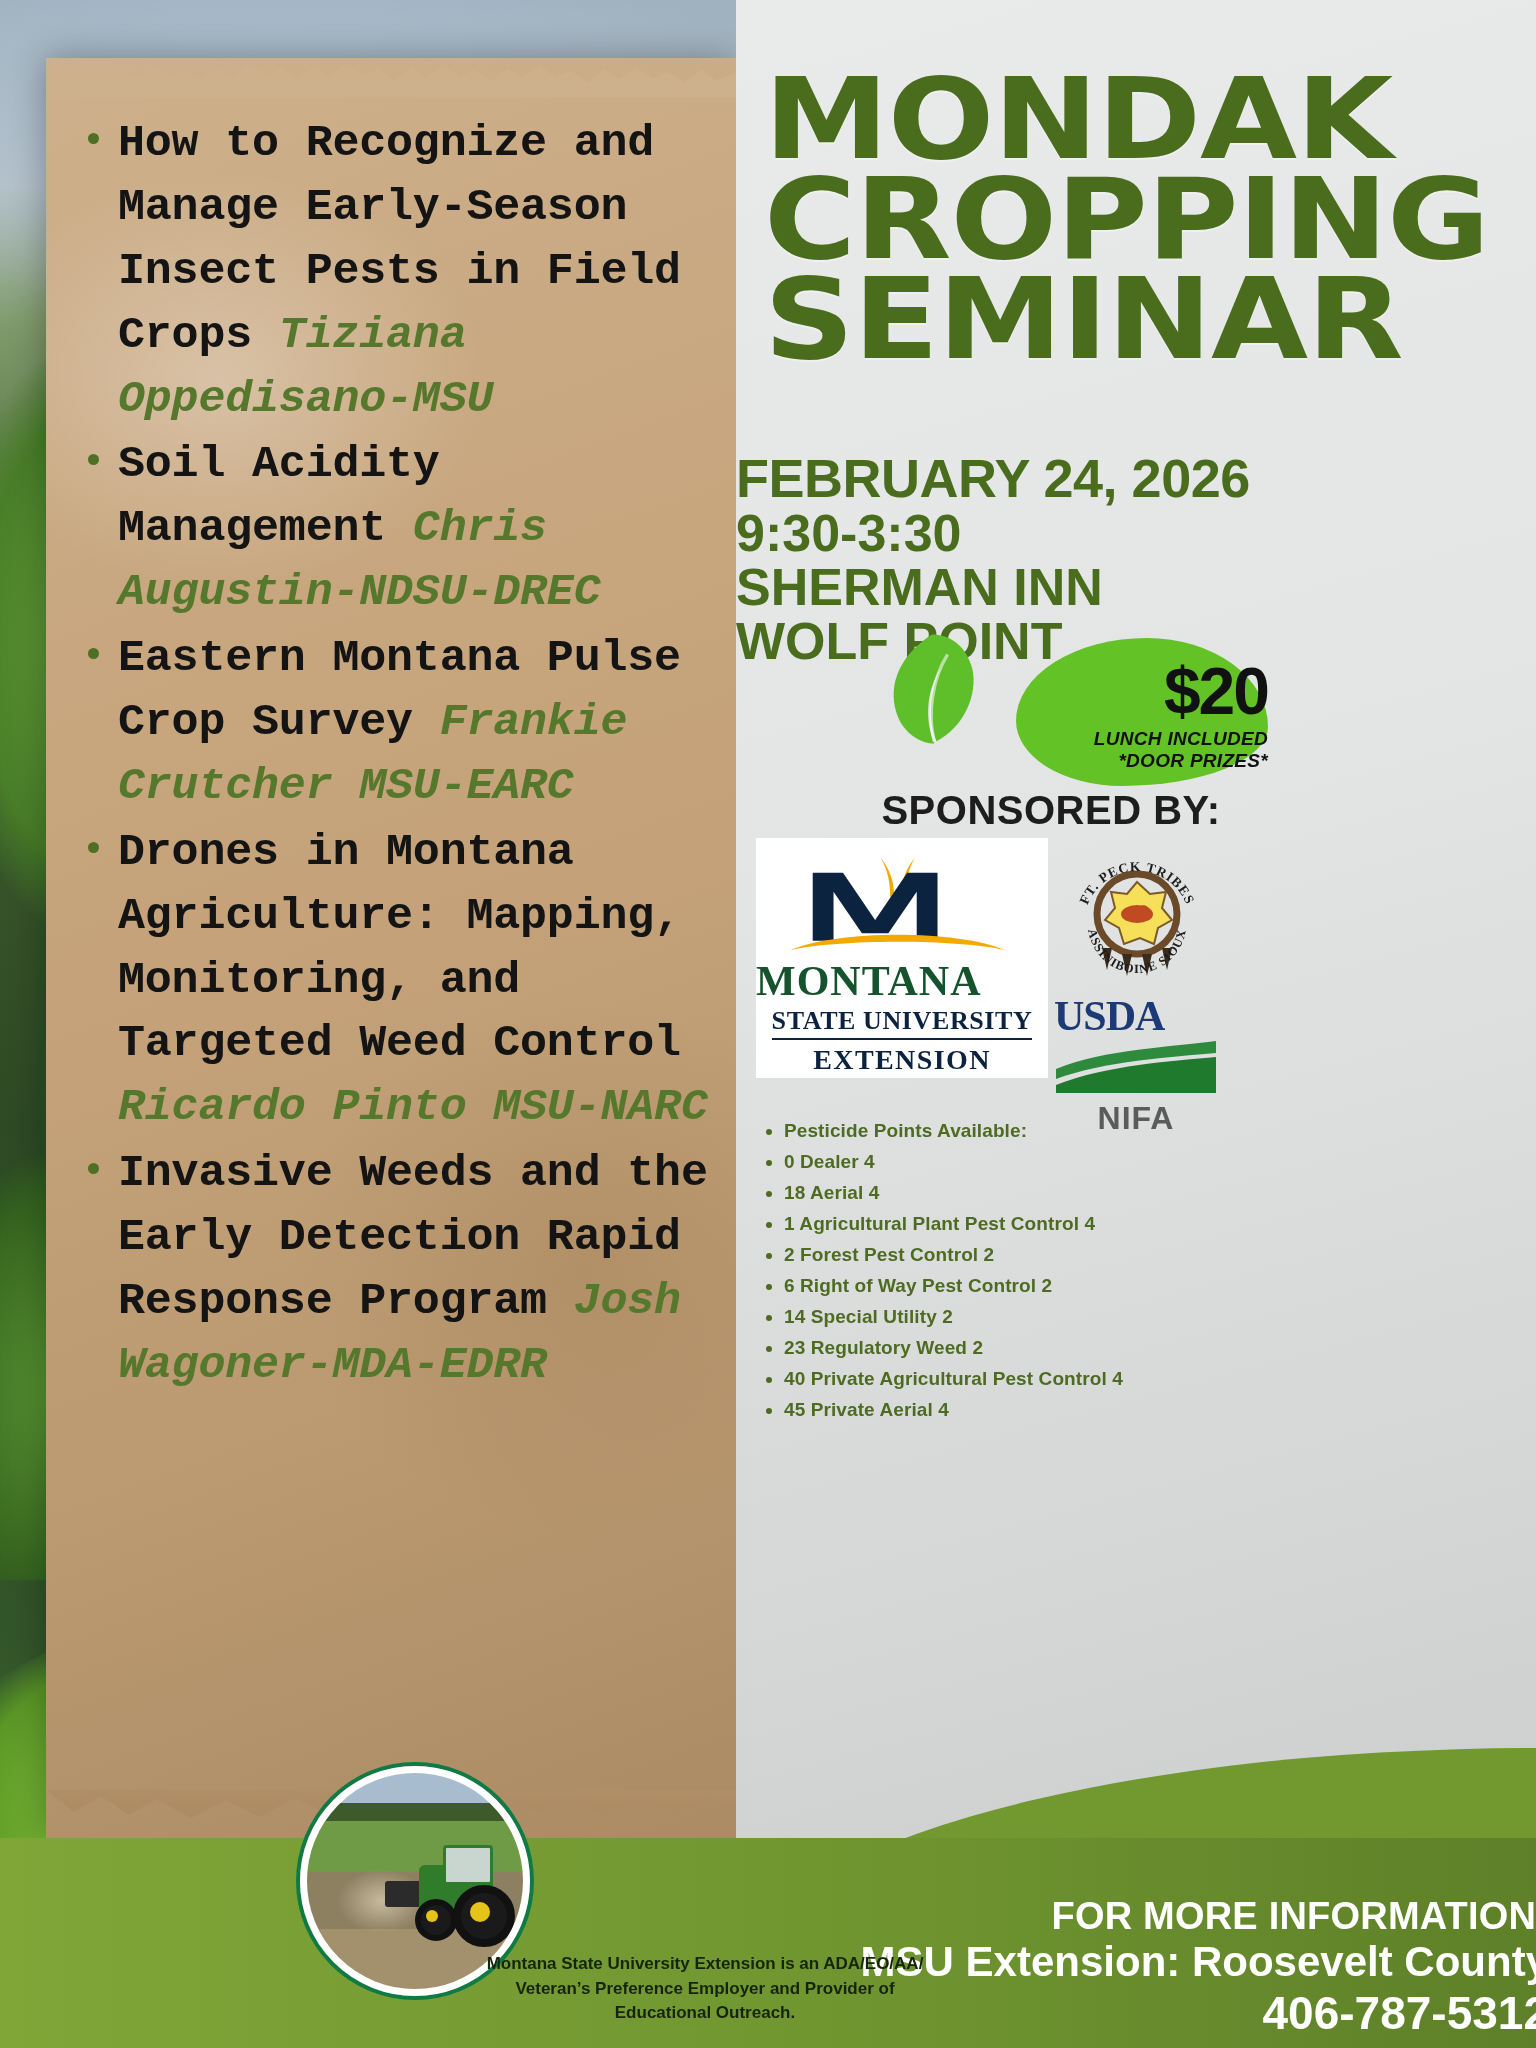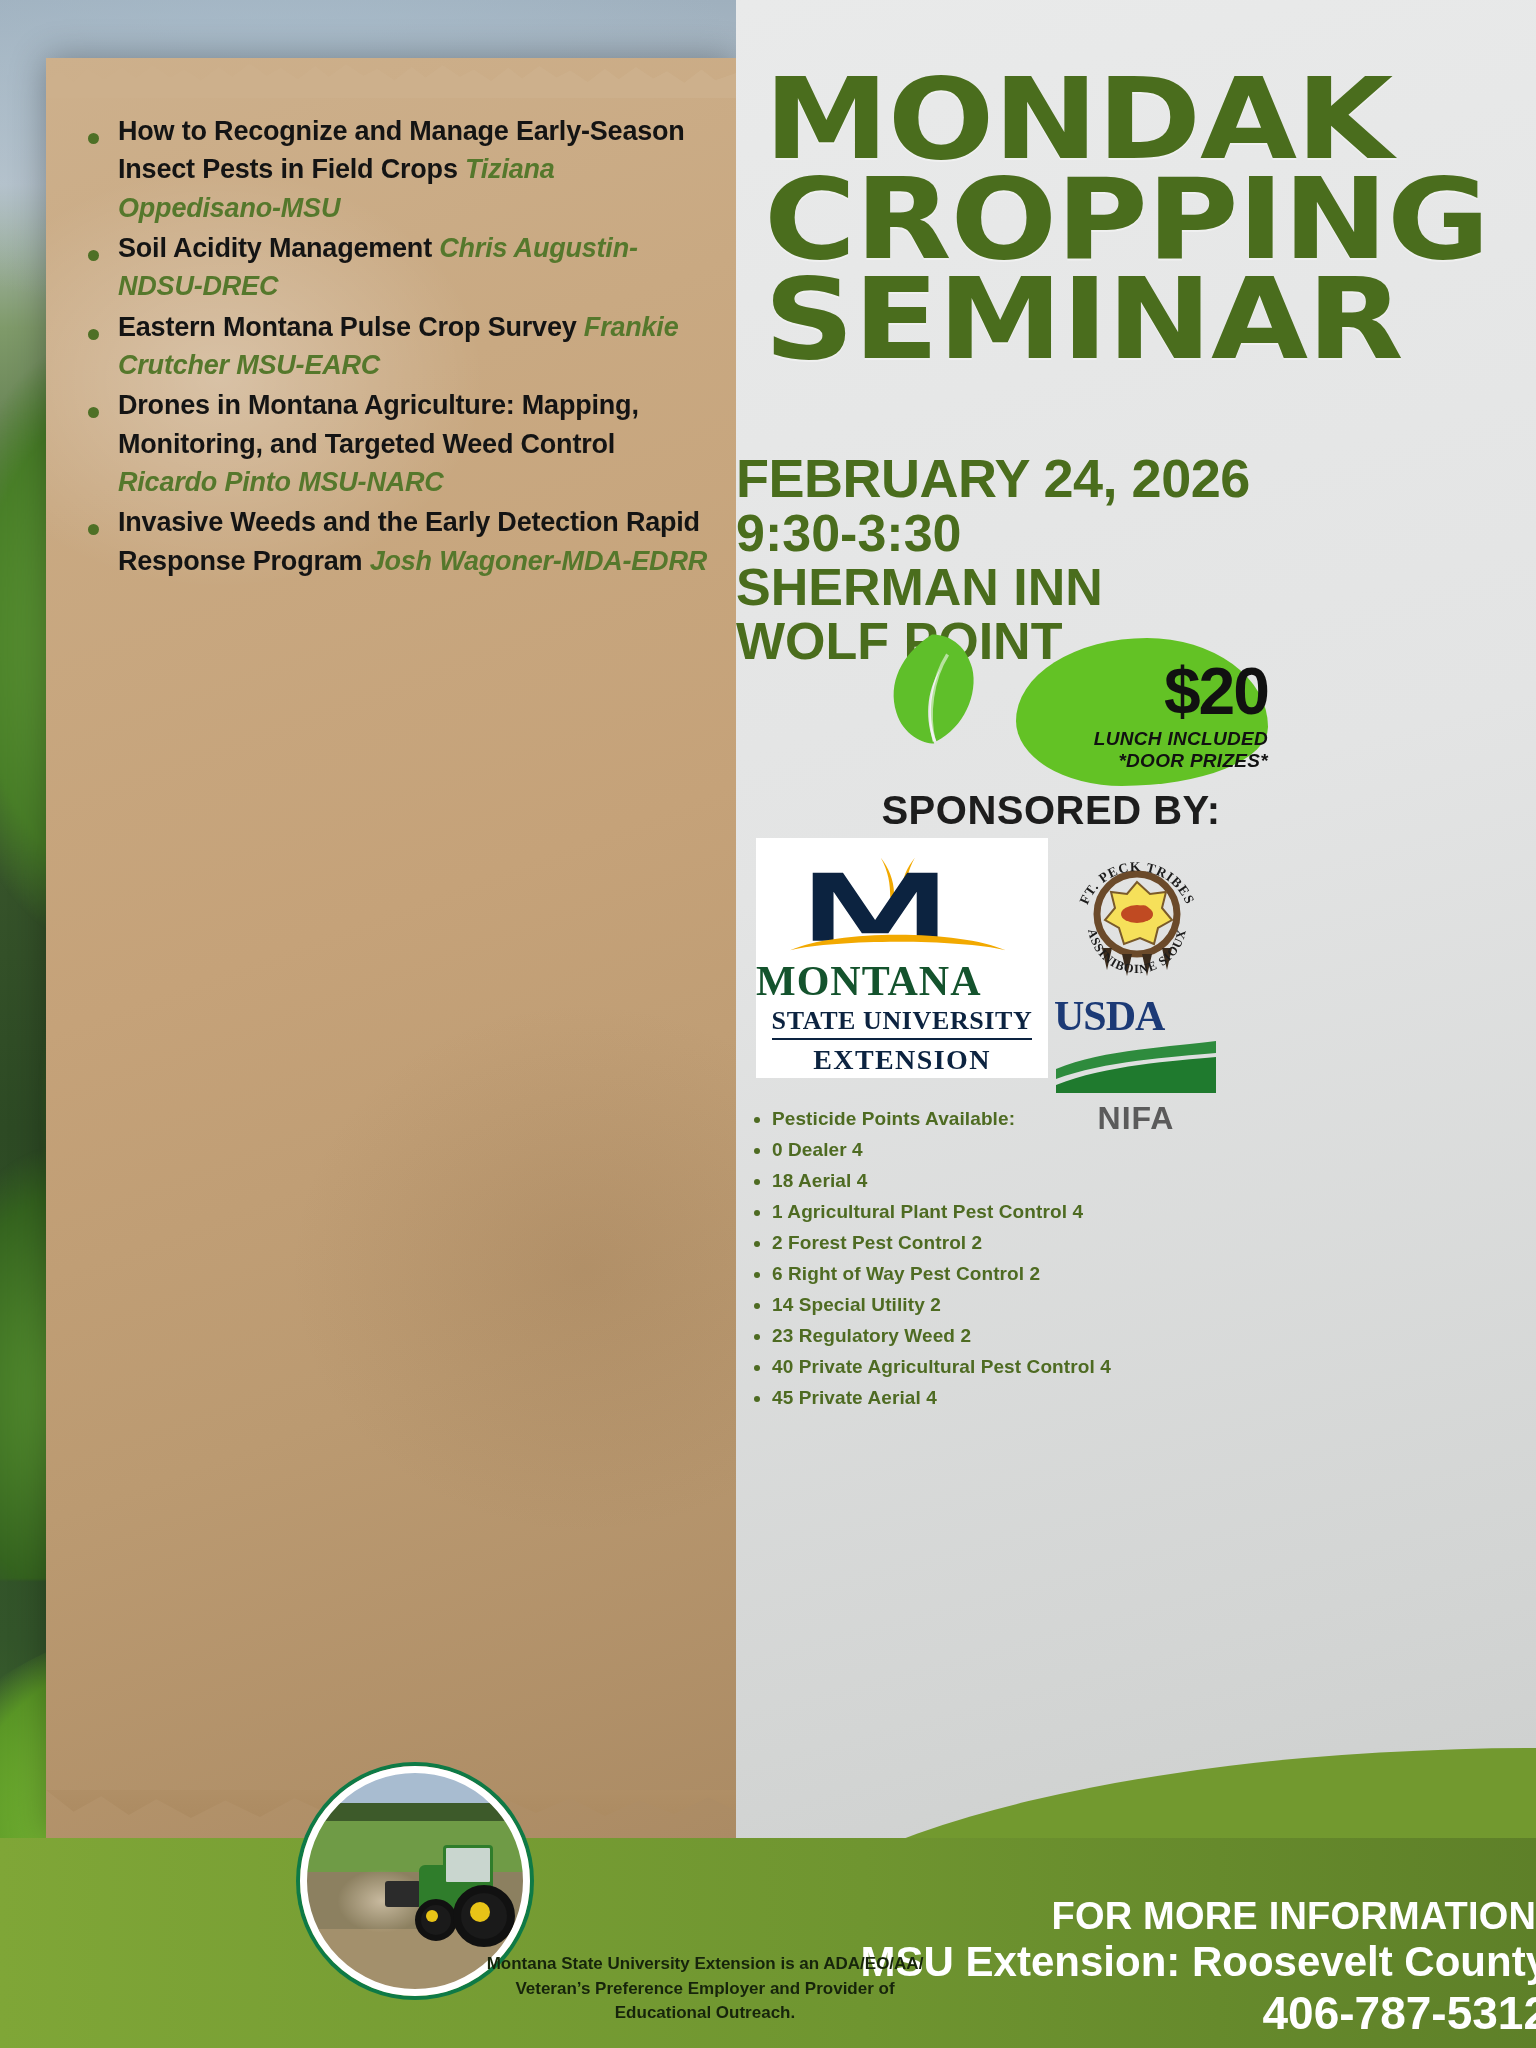--- a/index.html
+++ b/index.html
@@ -66,22 +66,23 @@
     clip-path:polygon(0% 0%,4% 42%,8% 12%,12% 48%,16% 18%,21% 54%,26% 20%,31% 52%,36% 16%,41% 46%,46% 14%,51% 50%,56% 18%,61% 48%,66% 14%,71% 44%,76% 16%,81% 50%,86% 20%,91% 46%,96% 14%,100% 40%,100% 0%);
   }
 
   
   #agenda{
     position:absolute;left:76px;top:112px;width:640px;
     list-style:none;margin:0;padding:0;
   }
   .agenda-item{
     position:relative;padding-left:42px;margin:0 0 2px 0;
-    font-size:27px;line-height:1.42;font-weight:700;color:#141414;
+    font-size:45px;line-height:1.42;font-weight:700;color:#141414;
     letter-spacing:-.2px;
+    font-family:Liberation Mono, monospace;
   }
   .agenda-item:before{
     content:"";position:absolute;left:12px;top:21px;
     width:11px;height:11px;border-radius:50%;background:#4e7026;
   }
   .speaker{color:#55782c;font-style:italic;font-weight:700;}
 
   
   #right-col{
     position:absolute;left:736px;top:0;width:800px;height:2048px;
@@ -166,21 +167,21 @@
     font-size:42px;letter-spacing:-1px;line-height:1;
   }
   #nifa-text{
     position:absolute;left:318px;top:1100px;width:164px;text-align:center;
     font-size:32px;font-weight:600;color:#5b5b5b;letter-spacing:1px;
   }
 
   
   #points{
     position:absolute;left:14px;top:1104px;width:560px;
-    list-style:none;margin:0;padding:0;
+    list-style:none;margin:12px;padding:0;
   }
   #points li{
     position:relative;padding-left:22px;
     font-size:19px;font-weight:800;color:#4e6b22;line-height:1.63;
     letter-spacing:.1px;
   }
   #points li:before{
     content:"";position:absolute;left:4px;top:13px;width:6px;height:6px;
     border-radius:50%;background:#4e6b22;
   }

